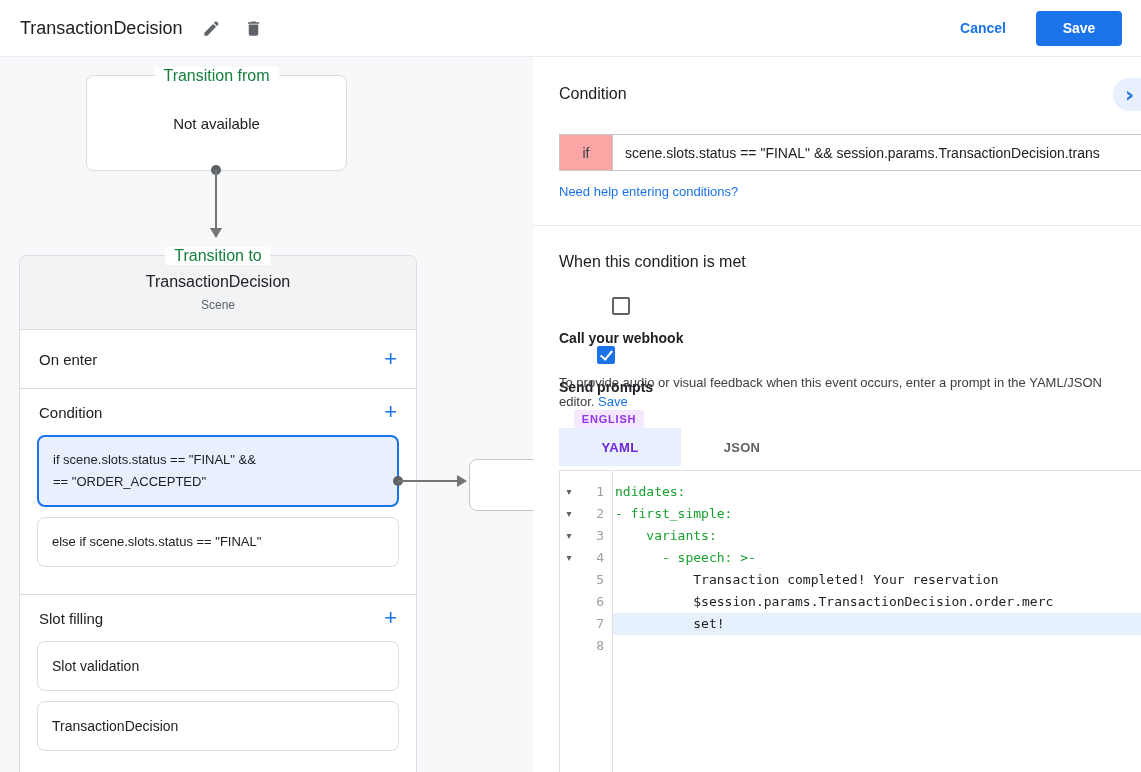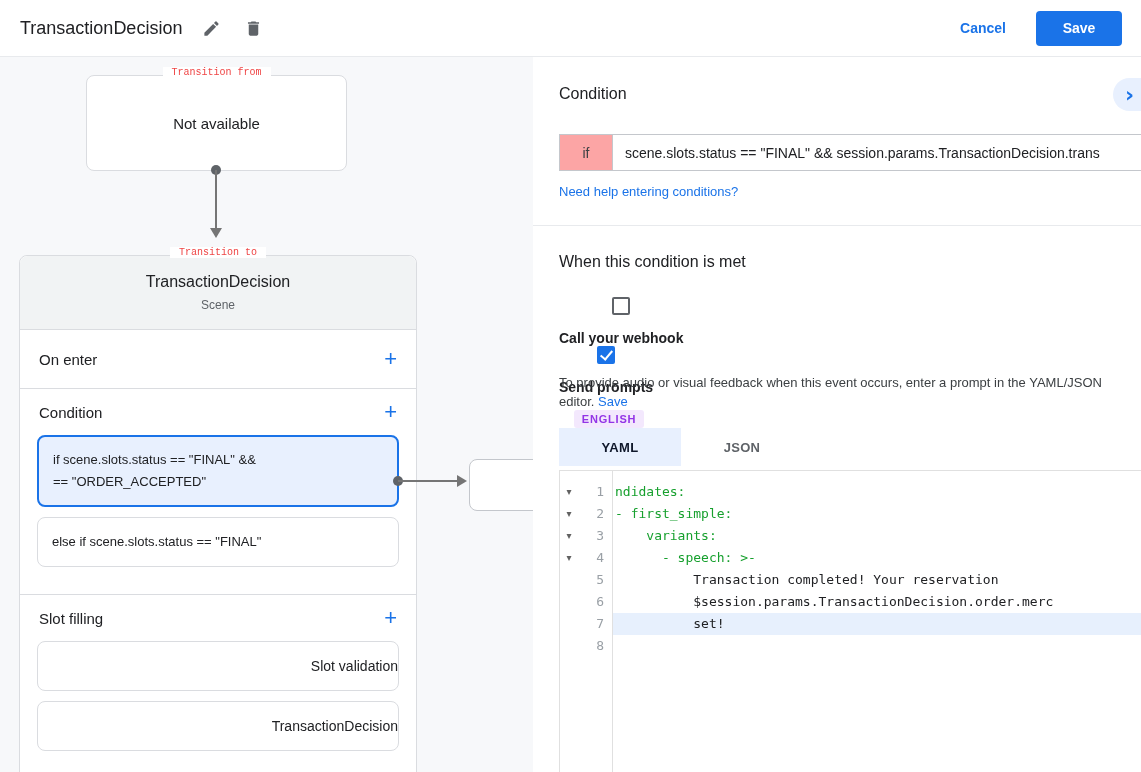--- a/index.html
+++ b/index.html
@@ -18,21 +18,21 @@
   .cancel-btn { color:#1a73e8; font-size:14px; font-weight:700; background:none; border:none; cursor:pointer;
                 font-family:inherit; }
   .save-btn { background:#1a73e8; color:#fff; font-size:14px; font-weight:700; border:none; border-radius:4px;
               width:86px; height:35px; cursor:pointer; font-family:inherit; }
 
   
   .canvas { position:absolute; left:0; top:57px; width:533px; height:715px; background:#f7f8fa; }
 
   .node-box { position:absolute; background:#fff; border:1px solid #dadce0; border-radius:8px; }
   .legend { position:absolute; top:-9px; left:50%; transform:translateX(-50%); background:#fff;
-            padding:0 9px; font-size:10px; color:#ef4444; white-space:nowrap;font-family:Liberation Mono, monospace; }
+            padding:0 9px; font-size:16px; color:#15803d; white-space:nowrap; }
 
   .tfrom { left:86px; top:18px; width:261px; height:96px; display:flex; align-items:center; justify-content:center; }
   .tfrom-value { font-size:15px; color:#202124; }
 
   .conn-dot { position:absolute; width:10px; height:10px; border-radius:50%; background:#5f6368; }
   .conn-line-v { position:absolute; width:2px; background:#757575; }
   .arrow-down { position:absolute; width:0; height:0; border-left:6px solid transparent;
                 border-right:6px solid transparent; border-top:10px solid #757575; }
   .conn-line-h { position:absolute; height:2px; background:#757575; }
   .arrow-right { position:absolute; width:0; height:0; border-top:6px solid transparent;
@@ -50,21 +50,21 @@
   .section-label-row { height:46px; }
   .section-label { font-size:15px; color:#202124; }
   .plus-icon { color:#1a73e8; font-size:22px; font-weight:400; line-height:20px; cursor:pointer; }
 
   .cond-section { border-bottom:1px solid #dadce0; padding-bottom:17px; }
   .cond-box { margin:0 17px 10px 17px; border-radius:8px; font-size:13px; line-height:22px; cursor:pointer; }
   .cond-box.selected { border:2px solid #1a73e8; background:#e8f0fe; padding:12px 14px; }
   .cond-box.plain { border:1px solid #dadce0; background:#fff; padding:13px 14px; }
 
   .slot-box { margin:0 17px 10px 17px; height:50px; border:1px solid #dadce0; border-radius:8px;
-              display:flex; align-items:center; padding-left:14px; font-size:14px; cursor:pointer; background:#fff;justify-content:flex-end; }
+              display:flex; align-items:center; padding-left:14px; font-size:14px; cursor:pointer; background:#fff; }
 
   .ghost-node { position:absolute; left:469px; top:402px; width:74px; height:52px; background:#fff;
                 border:1px solid #c4c7cc; border-radius:8px; cursor:pointer; }
 
   
   .panel { position:absolute; left:533px; top:57px; width:608px; height:715px; background:#fff; }
   .p-title { position:absolute; left:26px; top:28px; font-size:16px; color:#202124; }
   .pill-btn { position:absolute; left:580px; top:21px; width:48px; height:33px; border-radius:17px;
               background:#e8f0fe; border:none; cursor:pointer; display:flex; align-items:center;
               padding-left:12px; }
@@ -92,21 +92,21 @@
   .check-label { font-size:14px; font-weight:700; color:#202124; }
   .lang-badge { margin-left:6px; background:#f3e8fd; color:#9334e6; font-size:11px; font-weight:700;
                 letter-spacing:0.8px; padding:3px 8px; border-radius:3px; }
 
   .helper { position:absolute; left:26px; top:316px; width:578px; font-size:13px; line-height:19px; color:#3c4043; }
   .helper a { color:#1a73e8; text-decoration:none; cursor:pointer; }
 
   .tabs { position:absolute; left:26px; top:371px; display:flex; }
   .tab { width:122px; height:38px; display:flex; align-items:center; justify-content:center;
          font-size:13px; font-weight:700; letter-spacing:0.3px; cursor:pointer; }
-  .tab.active { background:#e8f0fe; color:#0f172a; }
+  .tab.active { background:#e8f0fe; color:#6d28d9; }
   .tab.inactive { color:#5f6368; }
 
   .editor { position:absolute; left:26px; top:413px; width:582px; height:302px;
             border-top:1px solid #e0e0e0; border-left:1px solid #e0e0e0; background:#fff; overflow:hidden;
             padding-top:10px; font-family:"DejaVu Sans Mono","Liberation Mono",monospace; font-size:13px; }
   .gutter-line { position:absolute; left:52px; top:0; bottom:0; width:1px; background:#e0e0e0; }
   .code-row { display:flex; height:22px; line-height:22px; }
   .gutter { flex:none; width:52px; display:flex; }
   .fold { width:18px; text-align:center; color:#616161; font-size:10px; cursor:pointer;
           font-family:"DejaVu Sans",sans-serif; }

